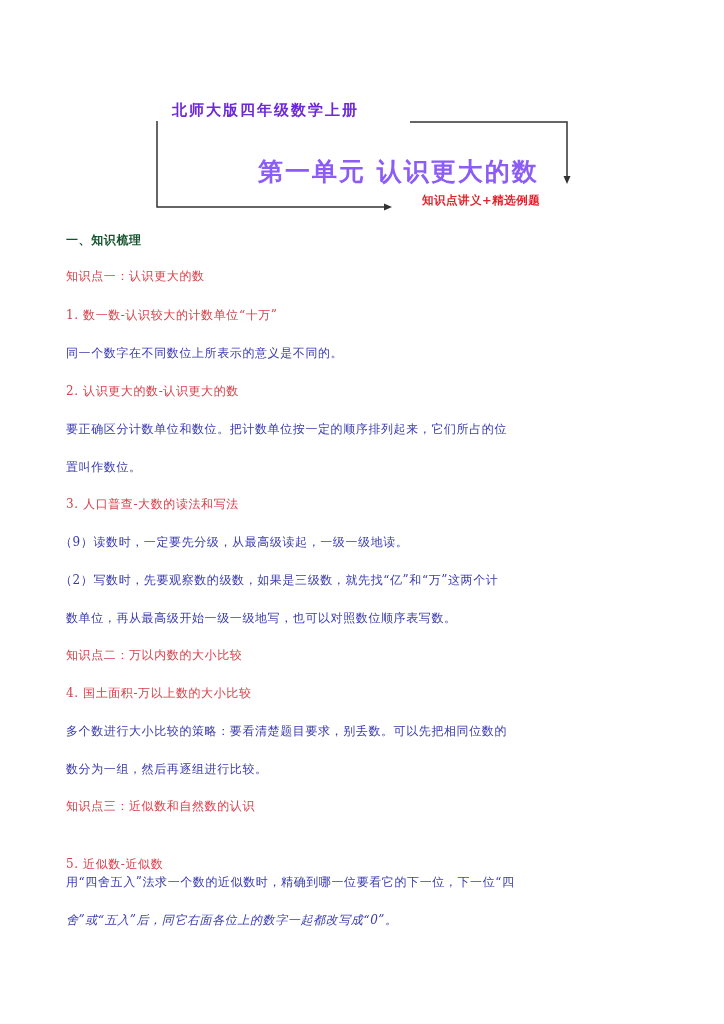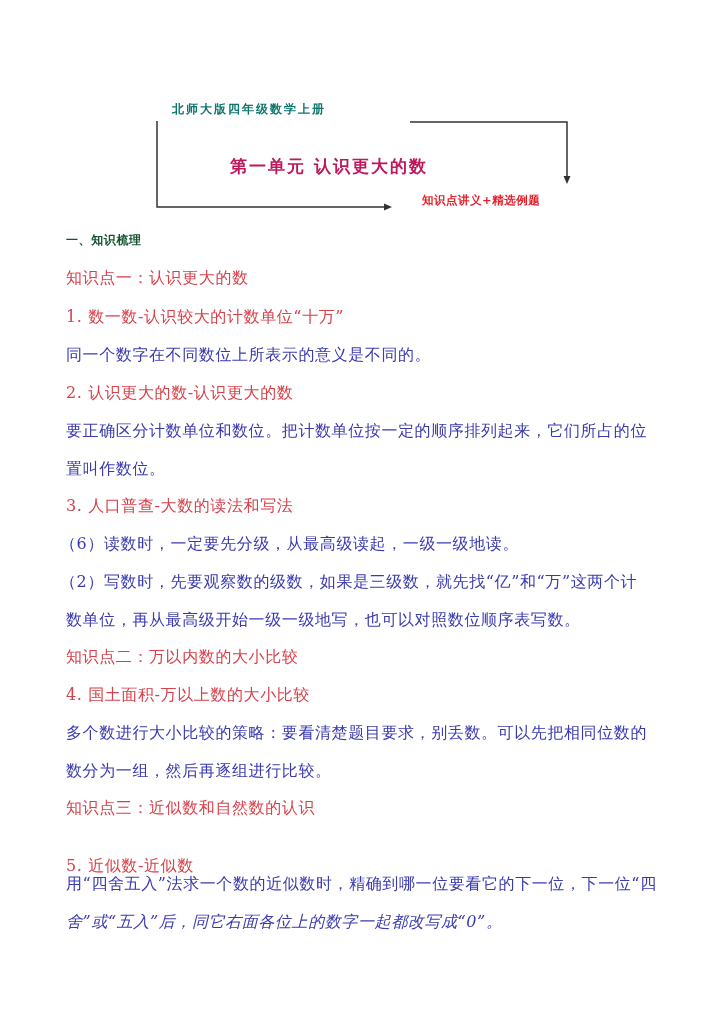--- a/index.html
+++ b/index.html
@@ -3,39 +3,39 @@
 <meta charset="utf-8">
 <style>
   * { margin: 0; padding: 0; box-sizing: border-box; }
   html, body { width: 724px; height: 1024px; background: #ffffff; overflow: hidden; }
   body { position: relative; font-family: "DejaVu Sans", "Liberation Sans", sans-serif; }
 
   .banner { position: absolute; left: 0; top: 0; width: 724px; height: 220px; }
   .banner-subtitle {
     position: absolute; left: 172px; top: 101px;
     font-family: "DejaVu Serif", "Liberation Serif", serif;
-    font-weight: bold; font-size: 12px; color: #0f766e; letter-spacing: 2px;
+    font-weight: bold; font-size: 15px; color: #6d28d9; letter-spacing: 2px;
   }
   .banner-title {
-    position: absolute; left: 230px; top: 155px;
+    position: absolute; left: 258px; top: 155px;
     font-family: "DejaVu Serif", "Liberation Serif", serif;
-    font-weight: bold; font-size: 17px; color: #be185d; letter-spacing: 2px;
+    font-weight: bold; font-size: 25px; color: #8b5cf6; letter-spacing: 2px;
   }
   .banner-tag {
     position: absolute; left: 422px; top: 193px;
     font-family: "DejaVu Serif", "Liberation Serif", serif;
     font-weight: bold; font-size: 11.5px; color: #e0202a; letter-spacing: 0.5px; text-align: center;
   }
   .frame-svg { position: absolute; left: 0; top: 0; }
 
   .content { position: absolute; left: 66px; top: 228px; width: 630px; }
   .line {
     position: absolute; left: 0; white-space: nowrap;
     font-family: "DejaVu Serif", "Liberation Serif", serif;
-    font-size: 16px; letter-spacing: 0.6px;
+    font-size: 12px; letter-spacing: 0.6px;
   }
   .section-head { color: #14532d; font-weight: bold; font-family: Liberation Sans, sans-serif; font-size: 12px; }
   .red { color: #d8404a; }
   .blue { color: #3a3ab0; }
 </style>
 </head>
 <body>
 
 <div class="banner">
   <svg class="frame-svg" width="724" height="220">
@@ -54,21 +54,21 @@
 <div class="content">
   <div class="line section-head" style="top:4px;">一、知识梳理</div>
 
   <div class="line red" style="top:40px;">知识点一：认识更大的数</div>
   <div class="line red" style="top:79px;">1. 数一数-认识较大的计数单位“十万”</div>
   <div class="line blue" style="top:117px;">同一个数字在不同数位上所表示的意义是不同的。</div>
   <div class="line red" style="top:155px;">2. 认识更大的数-认识更大的数</div>
   <div class="line blue" style="top:193px;">要正确区分计数单位和数位。把计数单位按一定的顺序排列起来，它们所占的位</div>
   <div class="line blue" style="top:231px;font-family:Liberation Serif, serif;">置叫作数位。</div>
   <div class="line red" style="top:268px;">3. 人口普查-大数的读法和写法</div>
-  <div class="line blue" style="top:306px; left:-6px;">（6）读数时，一定要先分级，从最高级读起，一级一级地读。</div>
+  <div class="line blue" style="top:306px; left:-6px;">（9）读数时，一定要先分级，从最高级读起，一级一级地读。</div>
   <div class="line blue" style="top:344px; left:-6px;">（2）写数时，先要观察数的级数，如果是三级数，就先找“亿”和“万”这两个计</div>
   <div class="line blue" style="top:382px;text-align:center;">数单位，再从最高级开始一级一级地写，也可以对照数位顺序表写数。</div>
   <div class="line red" style="top:419px;">知识点二：万以内数的大小比较</div>
   <div class="line red" style="top:457px;">4. 国土面积-万以上数的大小比较</div>
   <div class="line blue" style="top:495px;">多个数进行大小比较的策略：要看清楚题目要求，别丢数。可以先把相同位数的</div>
   <div class="line blue" style="top:533px;">数分为一组，然后再逐组进行比较。</div>
   <div class="line red" style="top:570px;">知识点三：近似数和自然数的认识</div>
   <div class="line red" style="top:608px;margin-top:20px;">5. 近似数-近似数</div>
   <div class="line blue" style="top:646px;">用“四舍五入”法求一个数的近似数时，精确到哪一位要看它的下一位，下一位“四</div>
   <div class="line blue" style="top:684px;font-style:italic;">舍”或“五入”后，同它右面各位上的数字一起都改写成“0”。</div>

